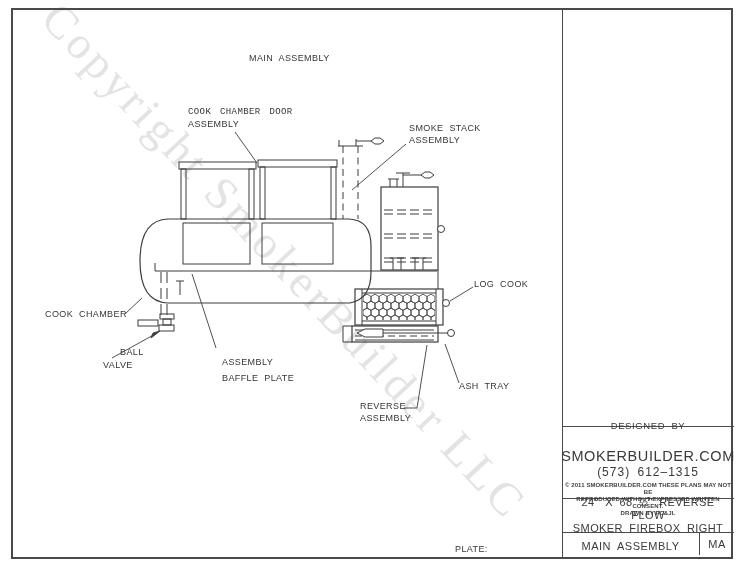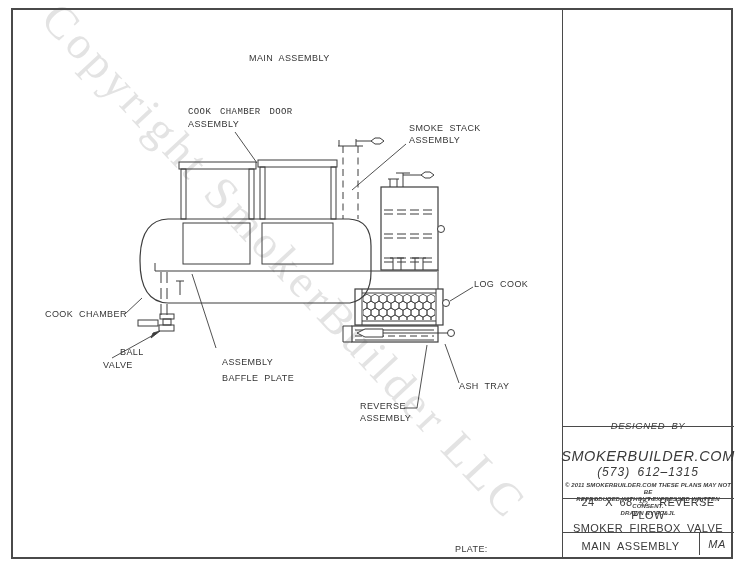--- a/index.html
+++ b/index.html
@@ -10,25 +10,25 @@
   .col-divider{position:absolute;left:562px;top:8px;width:0;height:551px;
          border-left:1.5px solid #4a4a4a;z-index:1;}
   .watermark{position:absolute;left:70px;top:-8px;z-index:0;
          font-size:46px;letter-spacing:4px;color:#e3e3e3;white-space:nowrap;
          transform:rotate(47deg);transform-origin:0 0;font-family:"Liberation Serif",serif;}
   svg.linework{position:absolute;left:0;top:0;z-index:2;}
   .lbl{position:absolute;z-index:3;font-size:9px;letter-spacing:.4px;word-spacing:3px;
         white-space:nowrap;color:#353535;}
   .tb{position:absolute;z-index:3;box-sizing:border-box;display:flex;flex-direction:column;
         align-items:center;justify-content:center;text-align:center;}
-  .tb-row1{left:562px;top:426px;width:172px;height:72px;border-top:1.5px solid #4a4a4a;padding-top:12px;font-style:italic;}
+  .tb-row1{left:562px;top:426px;width:172px;height:72px;border-top:1.5px solid #4a4a4a;padding-top:12px;}
   .tb-row2{left:562px;top:498px;width:172px;height:34px;border-top:1.5px solid #4a4a4a;}
   .tb-row3{left:562px;top:532px;width:137px;height:27px;border-top:1.5px solid #4a4a4a;}
   .tb-row3b{left:699px;top:532px;width:35px;height:23px;border-top:1.5px solid #4a4a4a;
-        border-left:1.5px solid #4a4a4a;font-style:italic;}
+        border-left:1.5px solid #4a4a4a;}
   .tb-designed{font-size:9.5px;letter-spacing:.6px;word-spacing:3px;}
   .tb-company{font-size:14.5px;letter-spacing:.6px;margin-top:17px;}
   .tb-phone{font-size:12px;letter-spacing:1px;word-spacing:3px;margin-top:1px;}
   .tb-fine{font-size:6px;line-height:7px;letter-spacing:.1px;font-weight:600;margin-top:3px;color:#3f3f3f;}
   .tb-title{font-size:11px;line-height:13px;letter-spacing:.4px;word-spacing:3px;}
   .tb-sheet{font-size:11px;letter-spacing:.5px;word-spacing:3px;}
 </style>
 </head>
 <body>
 
@@ -227,21 +227,21 @@
     <div class="tb-phone">(573) 612–1315</div>
     <div class="tb-fine">
       <div>© 2011 SMOKERBUILDER.COM THESE PLANS MAY NOT BE</div>
       <div>REPRODUCED WITHOUT EXPRESSED WRITTEN CONSENT.</div>
       <div>DRAWN BY FC&amp;JL</div>
     </div>
   </div>
 
   <div class="tb tb-row2">
     <div class="tb-title">24" X 68 ½" REVERSE FLOW</div>
-    <div class="tb-title">SMOKER FIREBOX VALVE</div>
+    <div class="tb-title">SMOKER FIREBOX RIGHT</div>
   </div>
 
   <div class="tb tb-row3">
     <div class="tb-sheet">MAIN ASSEMBLY</div>
   </div>
   <div class="tb tb-row3b">
     <div class="tb-sheet">MA</div>
   </div>
 
 </div>

